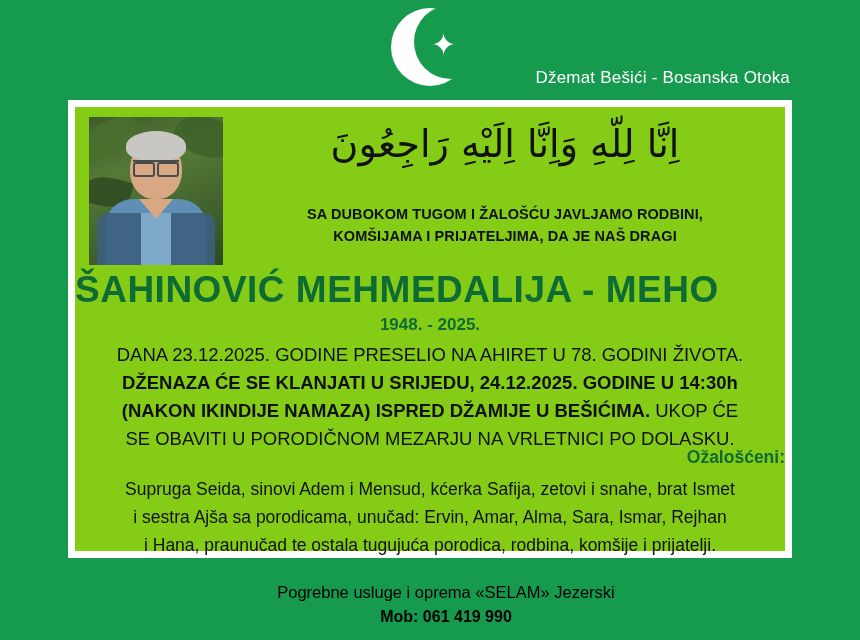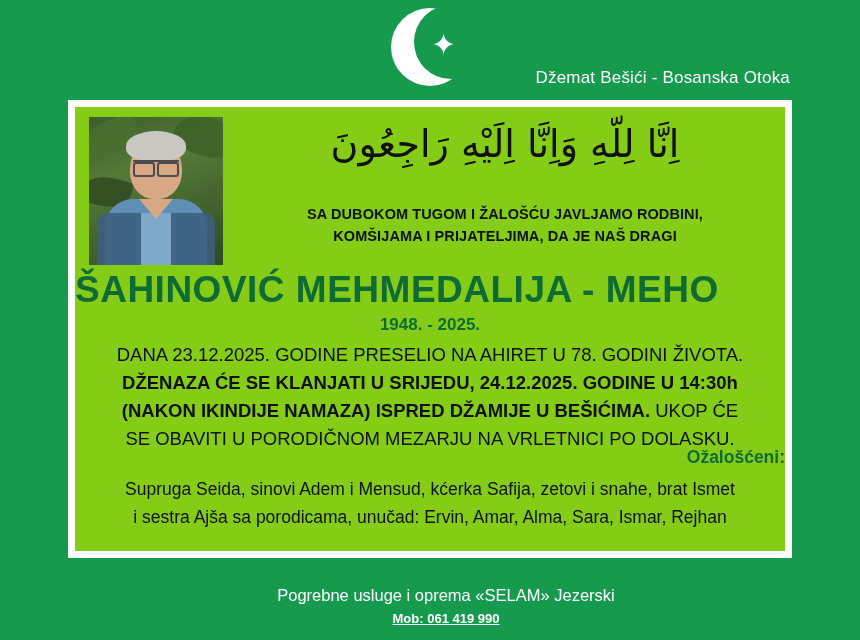--- a/index.html
+++ b/index.html
@@ -243,31 +243,30 @@
     color: #111;
     line-height: 1.6;
   }
   
   .footer {
     position: absolute;
     left: 0;
     right: 0;
     bottom: 14px;
     text-align: center;
-    color: #ffffff;
+    color: #000000;
     padding-left: 32px;
   }
   .footer .line1 {
     font-size: 16.5px;
     margin-bottom: 6px;
   }
   .footer .line2 {
-    font-size: 13px;
-    font-weight: bold;
-    text-decoration: underline;
+    font-size: 16px;
+    font-weight: bold;
   }
 </style>
 </head>
 <body>
 
 <div id="poster">
 
   <div class="header">
     <div class="crescent-wrap">
       <div class="crescent">
@@ -311,20 +310,21 @@
         <div>
           <span class="b">(NAKON IKINDIJE NAMAZA) ISPRED DŽAMIJE U BEŠIĆIMA.</span><span> UKOP ĆE</span>
         </div>
         <div>SE OBAVITI U PORODIČNOM MEZARJU NA VRLETNICI PO DOLASKU.</div>
       </div>
 
       <div class="mourners-title">Ožalošćeni:</div>
       <div class="mourners">
         <div>Supruga Seida, sinovi Adem i Mensud, kćerka Safija, zetovi i snahe, brat Ismet</div>
         <div>i sestra Ajša sa porodicama, unučad: Ervin, Amar, Alma, Sara, Ismar, Rejhan</div>
+        <div>i Hana, praunučad te ostala tugujuća porodica, rodbina, komšije i prijatelji.</div>
       </div>
 
     </div>
   </div>
 
   <div class="footer">
     <div class="line1">Pogrebne usluge i oprema «SELAM» Jezerski</div>
     <div class="line2">Mob: 061 419 990</div>
   </div>
 

